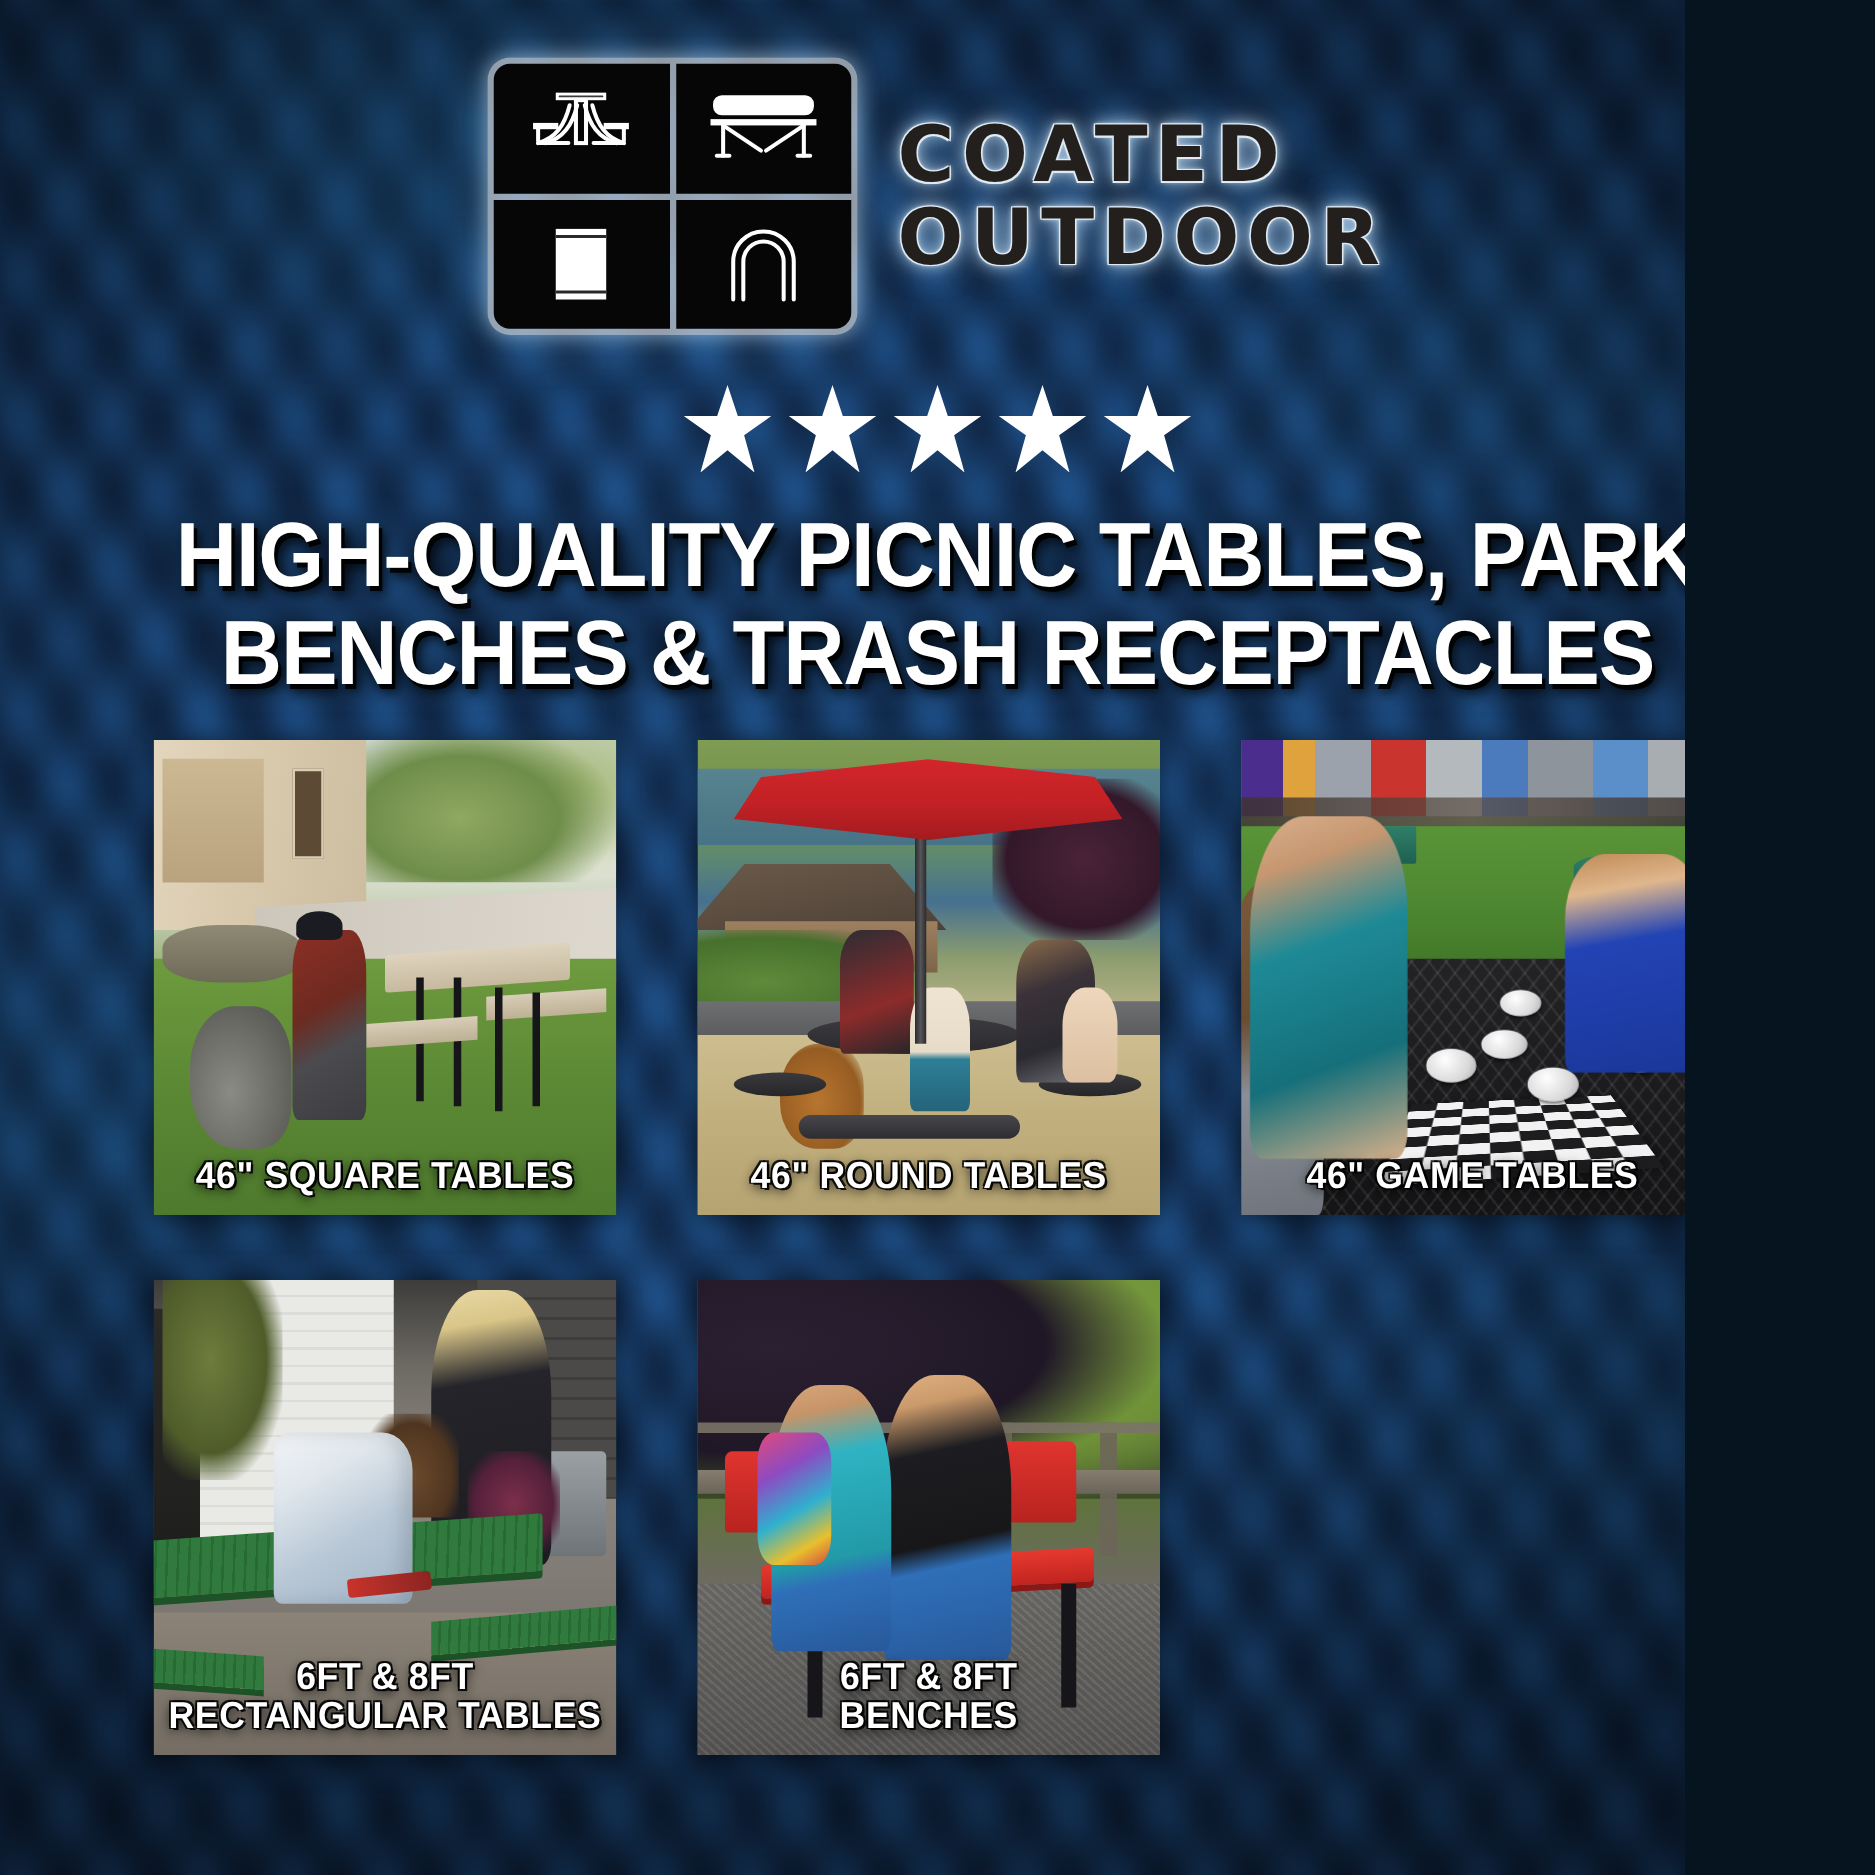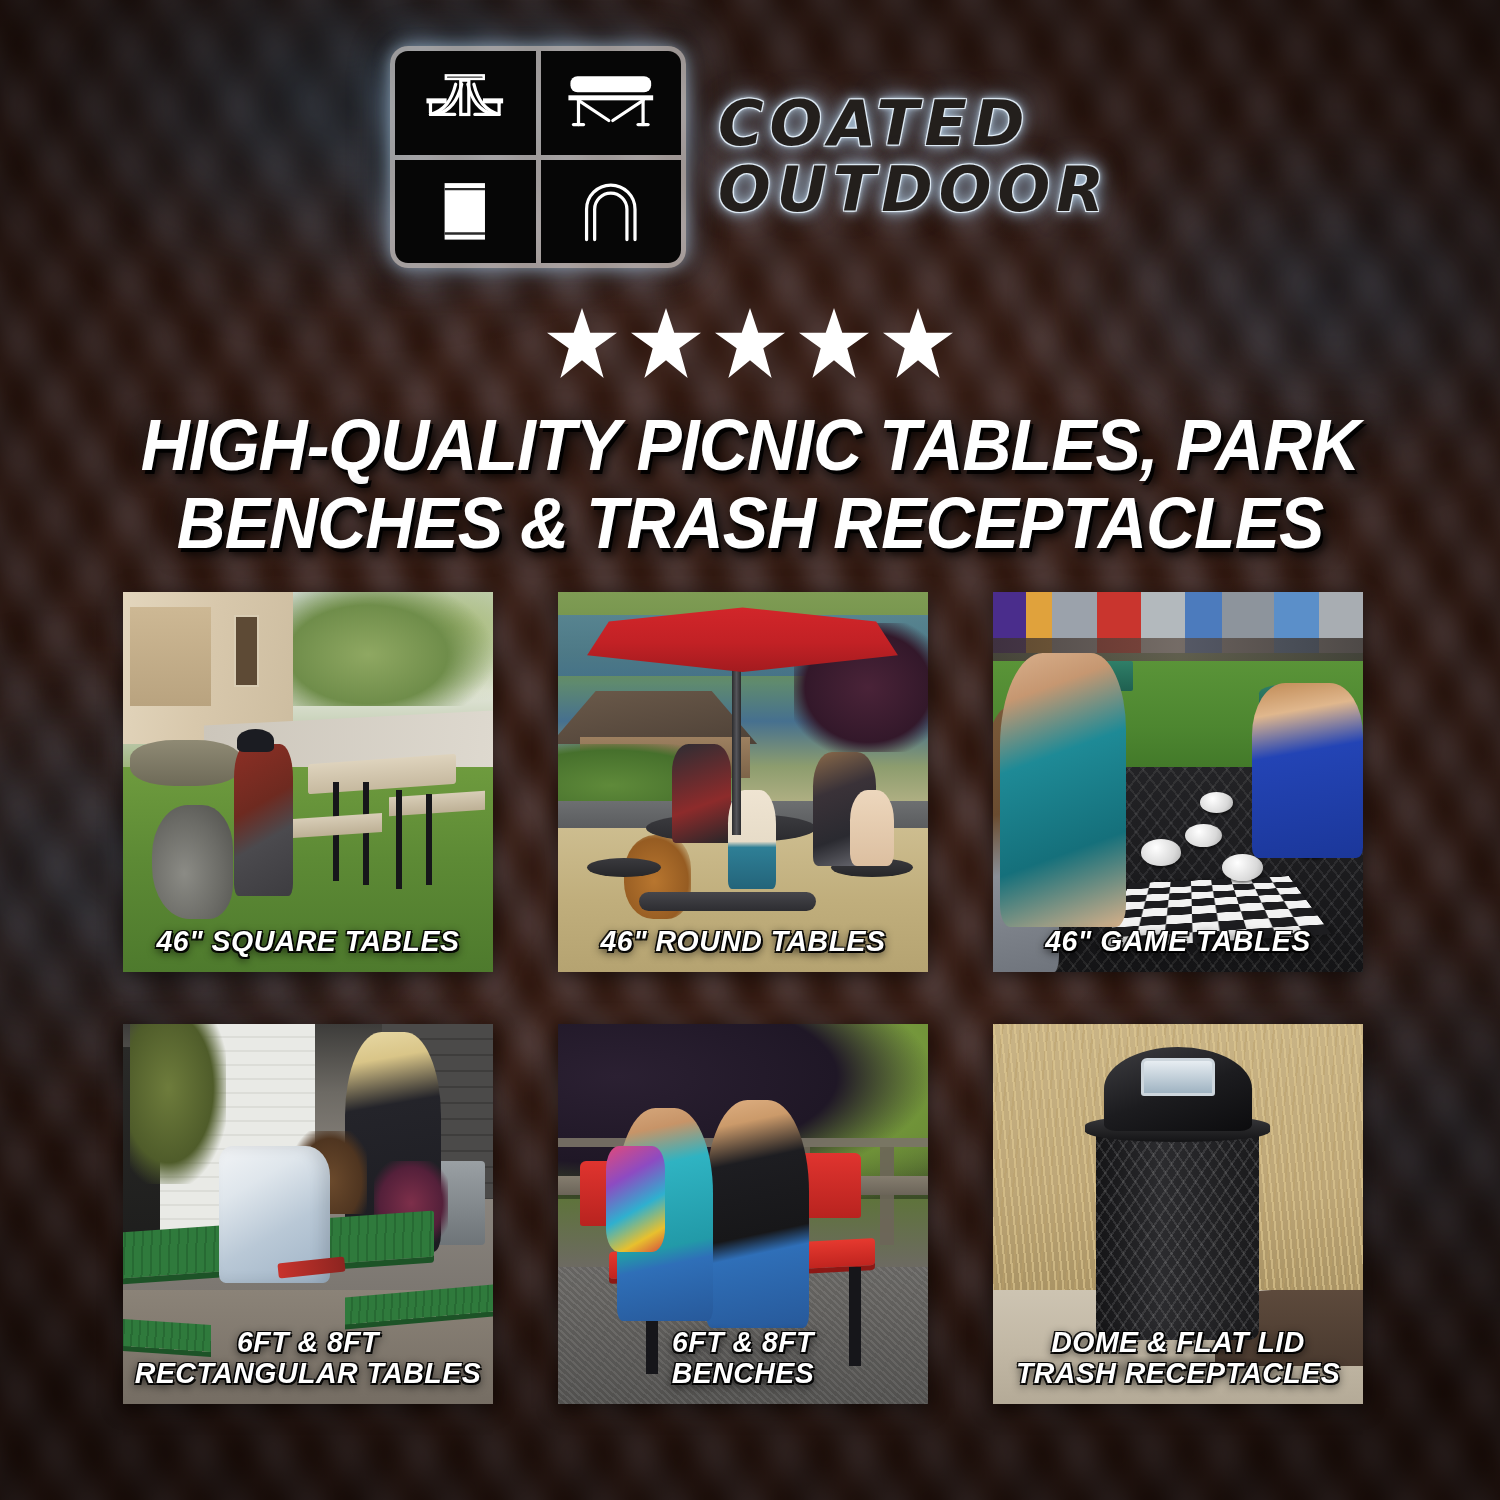--- a/index.html
+++ b/index.html
@@ -8,24 +8,23 @@
   html, body {
     width:1500px; height:1500px;
     overflow:hidden;
     font-family:"Liberation Sans", sans-serif;
     background:#06141f;
   }
 
   
   #poster {
     position:relative;
-    width:1500px; height:1500px;
+    width:1348px; height:1500px;
     overflow:hidden;
-    background:#c2410c;
-    font-style:italic;
+    background:#3b82f6;
   }
   .bg-layer { position:absolute; inset:-60px; }
 
   .bg-base {
     background:
       radial-gradient(circle at 18% 12%, #12496b 0%, rgba(18,73,107,0) 42%),
       radial-gradient(circle at 72% 8%,  #0d3css 0%, rgba(0,0,0,0) 40%),
       radial-gradient(circle at 88% 30%, #0e3a57 0%, rgba(14,58,87,0) 45%),
       radial-gradient(circle at 8%  62%, #0f4160 0%, rgba(15,65,96,0) 48%),
       radial-gradient(circle at 50% 95%, #071a28 0%, rgba(7,26,40,0) 55%),
@@ -614,35 +613,17 @@
           <div class="obj p5-boy2"></div>
           <div class="obj p5-boy1"></div>
           <div class="obj p5-pack"></div>
         </div>
         <div class="caption">
           <span>6FT &amp; 8FT</span>
           <span>BENCHES</span>
         </div>
       </div>
 
-      <div class="tile">
-        <div class="photo">
-          <div class="sky p6-sky"></div>
-          <div class="obj p6-sky2"></div>
-          <div class="obj p6-grass"></div>
-          <div class="obj p6-walk"></div>
-          <div class="obj p6-dirt"></div>
-          <div class="obj p6-shadow"></div>
-          <div class="obj p6-body"></div>
-          <div class="obj p6-rim"></div>
-          <div class="obj p6-dome"></div>
-          <div class="obj p6-ope"></div>
-        </div>
-        <div class="caption">
-          <span>DOME &amp; FLAT LID</span>
-          <span>TRASH RECEPTACLES</span>
-        </div>
-      </div>
 
     </div>
 
   </div>
 </div>
 
 </body></html>

